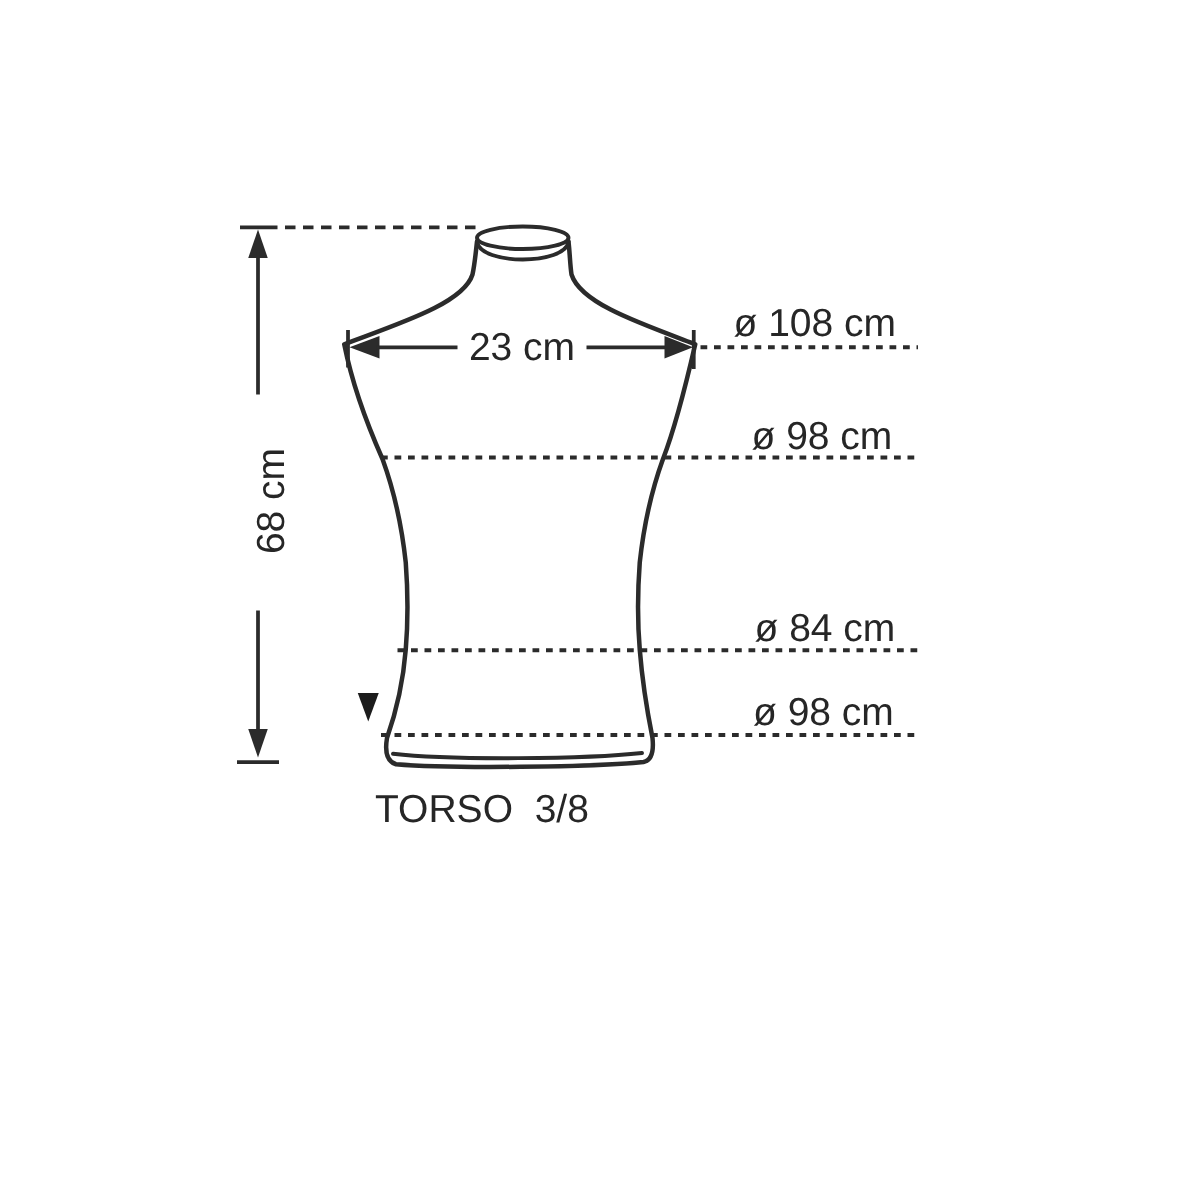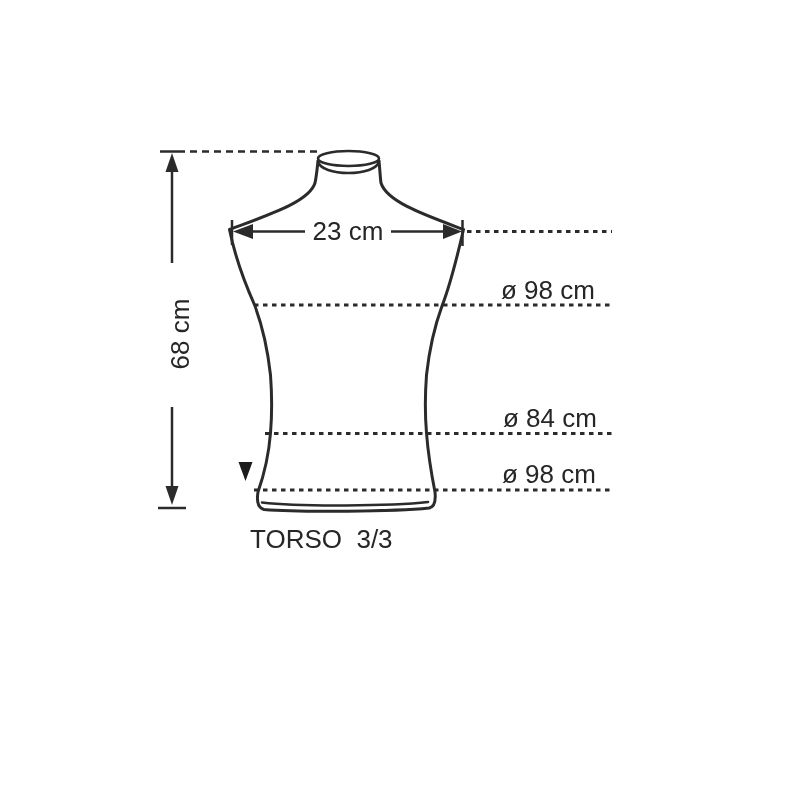--- a/index.html
+++ b/index.html
@@ -95,22 +95,23 @@
       <line x1="462.5" y1="220" x2="462.5" y2="246"></line>
     </g>
 
     <polygon fill="#1c1c1c" points="238.5,462 252.5,462 245.5,481"></polygon>
   </svg>
 
   <div class="lbl lbl-rotated" style="left:180px; top:334px;">68 cm</div>
 
   <div class="lbl lbl-center" style="left:348px; top:231px;">23 cm</div>
 
+  <div class="lbl" style="left:489px; top:202px;">ø 108 cm</div>
 
   <div class="lbl" style="left:501px; top:277px;">ø 98 cm</div>
 
   <div class="lbl" style="left:503px; top:405px;text-align:right;">ø 84 cm</div>
 
   <div class="lbl" style="left:502px; top:461px;">ø 98 cm</div>
 
-  <div class="lbl" style="left:250px; top:526px;">TORSO  3/3</div>
+  <div class="lbl" style="left:250px; top:526px;">TORSO  3/8</div>
 
 </div>
 
 </body></html>

